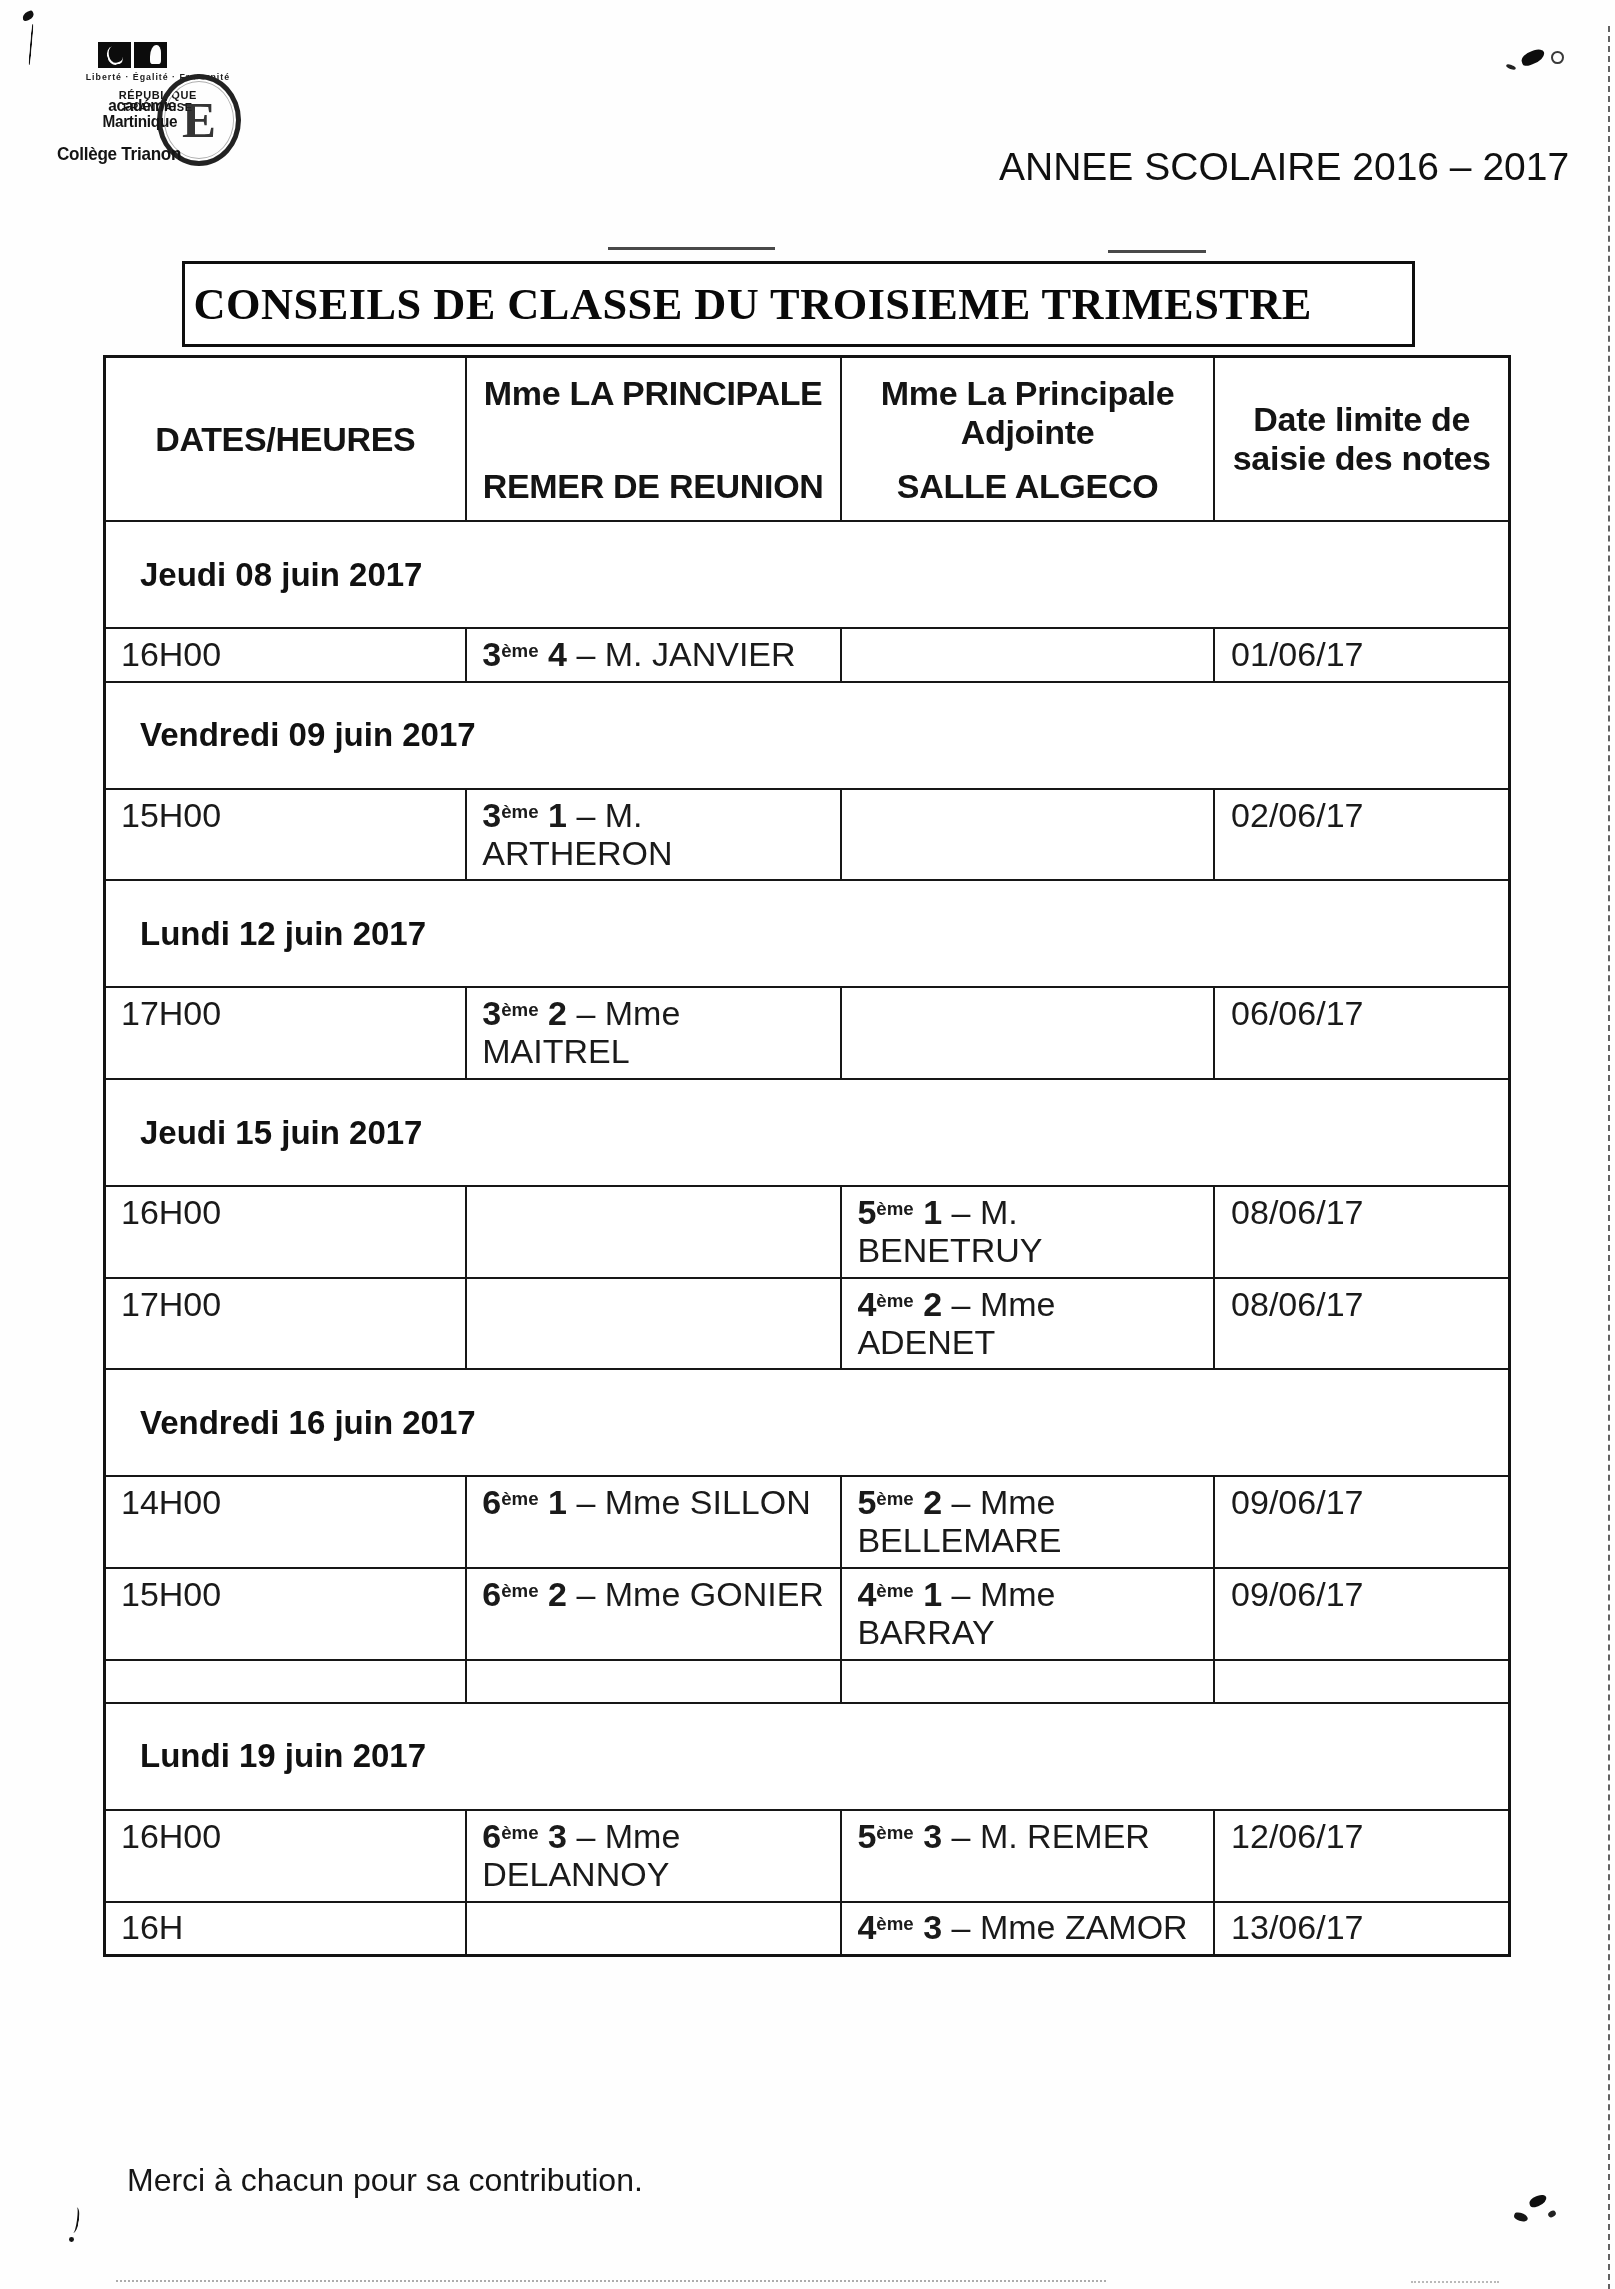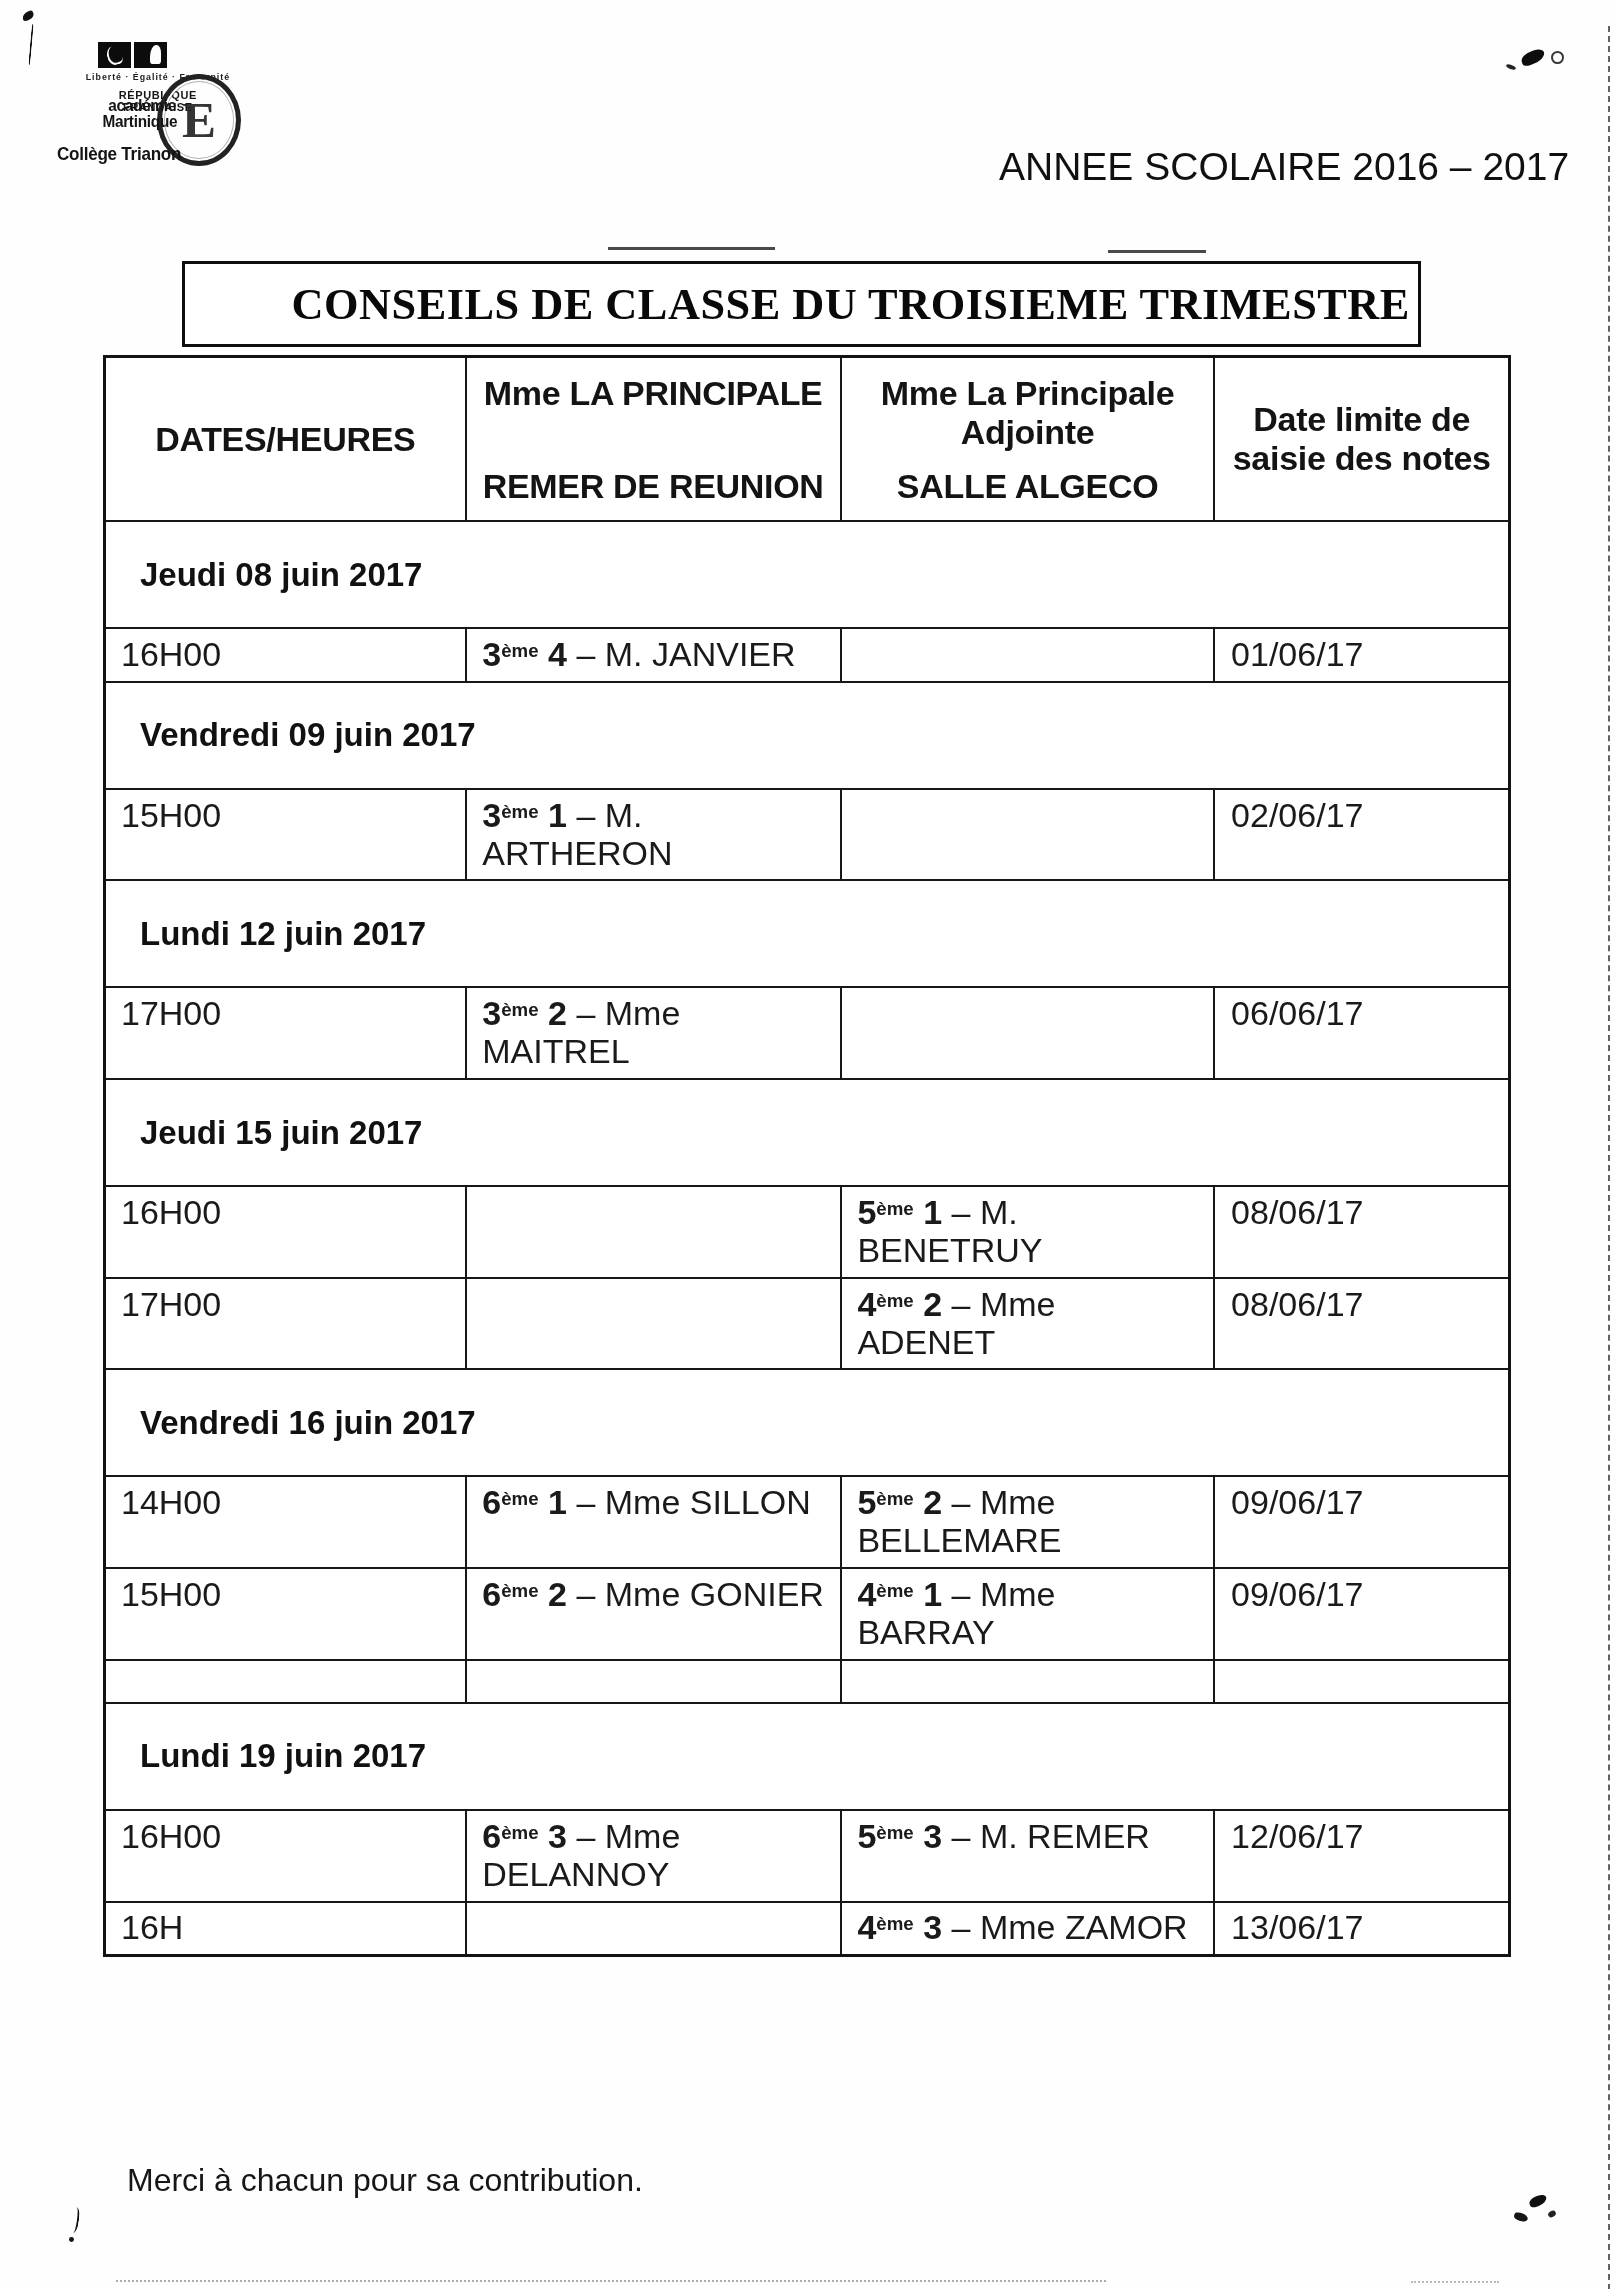--- a/index.html
+++ b/index.html
@@ -21,21 +21,21 @@
       font-size:16.7px;line-height:15.7px;transform:scaleX(.92);transform-origin:right top;z-index:2;letter-spacing:-0.3px;}
   .school{position:absolute;left:0px;top:108px;font-weight:700;font-size:18.6px;transform:scaleX(.92);transform-origin:left top;z-index:2;letter-spacing:-0.3px;}
   .stamp{position:absolute;left:100px;top:39px;width:74px;height:82px;border:5.9px solid #222;
       border-radius:50%;z-index:1;display:flex;align-items:center;justify-content:center;
       box-shadow:inset 0 0 0 2px #fff, inset 0 0 0 2.9px rgba(30,30,30,.35);}
   .stamp span{font-family:"Liberation Serif",serif;font-weight:700;font-size:51px;color:#242424;opacity:.92;}
 
   
   .schoolyear{position:absolute;left:999px;top:145px;font-size:39px;color:#101010;}
   .titlebox{position:absolute;left:182px;top:261px;width:1227px;height:80px;border:3.9px solid #0e0e0e;
-      display:flex;align-items:center;justify-content:flex-end;background:#fff;padding-left:6px;}
+      display:flex;align-items:center;justify-content:flex-start;background:#fff;}
   .titlebox span{font-family:"Liberation Serif",serif;font-weight:700;font-size:45px;color:#090909;
       white-space:nowrap;transform:scaleX(.985);letter-spacing:0.5px;}
   .title-streak{position:absolute;height:0;border-top:3.9px solid #1b1b1b;opacity:.8;}
 
   
   table.sched{position:absolute;left:103px;top:355px;width:1408px;border-collapse:collapse;
       table-layout:fixed;border:3.9px solid #131313;background:#fff;}
   table.sched td{border:2.9px solid #171717;}
   tr.hdr td{height:162px;padding:0;}
   .thwrap{height:100%;display:flex;flex-direction:column;align-items:center;

